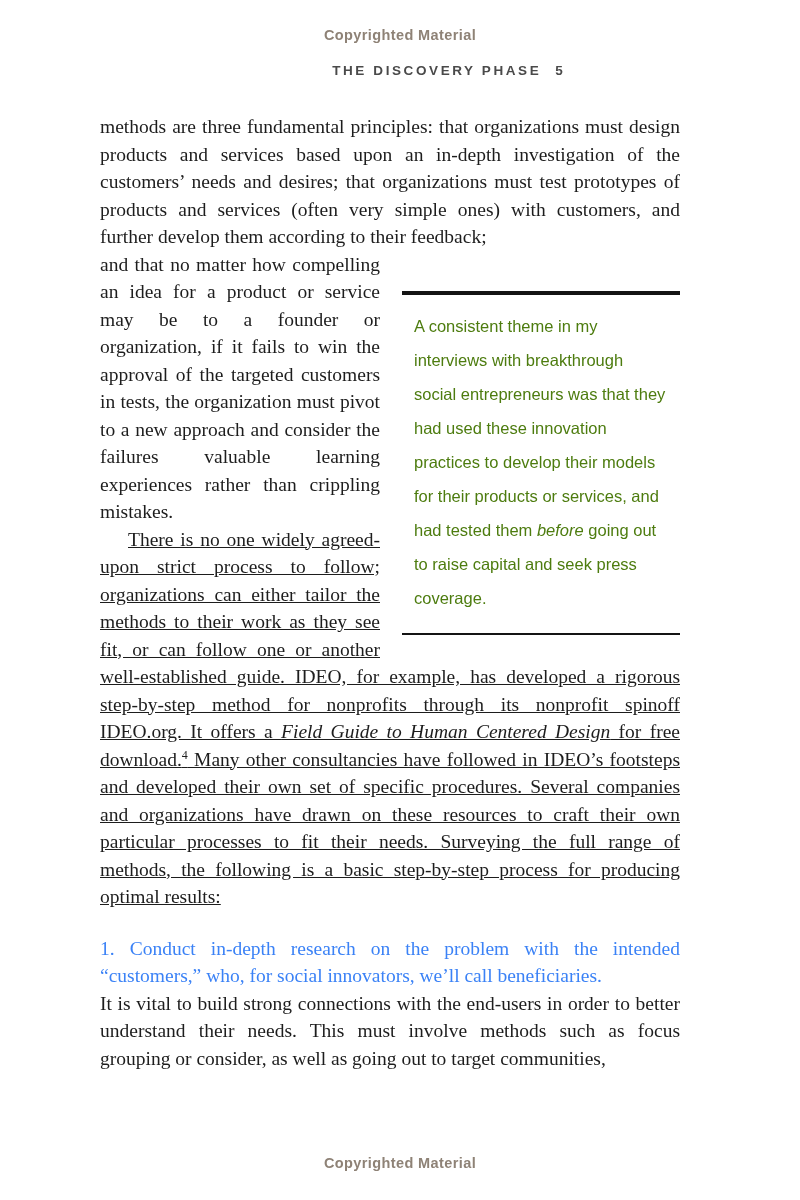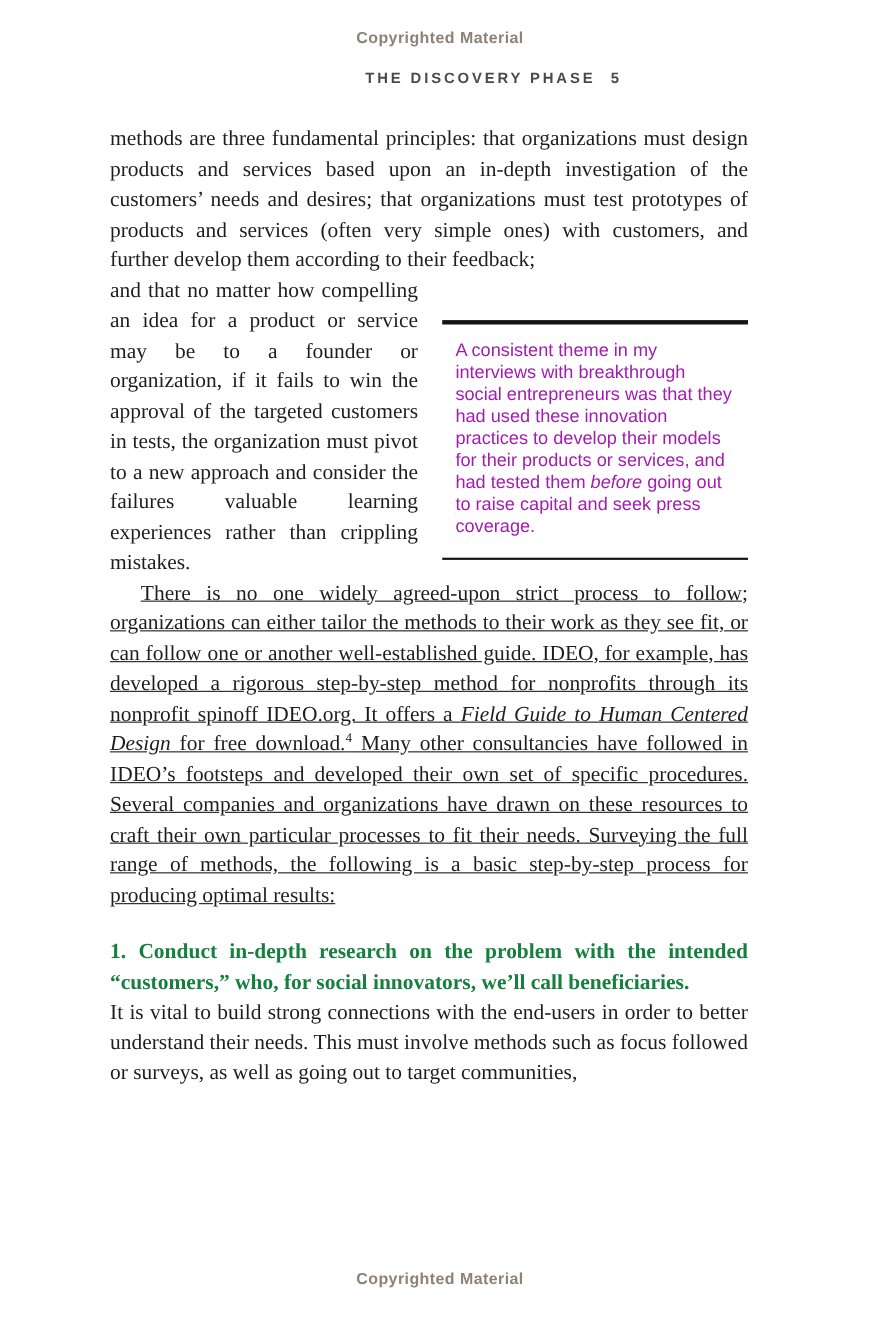--- a/index.html
+++ b/index.html
@@ -59,33 +59,33 @@
     margin-left: 22px;
     margin-bottom: 10px;
   }
   .pq-spacer { height: 40px; }
   .pq-rule-top { border-top: 4px solid #141414; }
   .pq-rule-bottom { border-top: 2px solid #141414; }
   .pq-body {
     padding: 14px 14px 18px 12px;
     font-family: "Liberation Sans", sans-serif;
     font-size: 16.5px;
-    line-height: 20px;
-    color: #a21caf;
+    line-height: 34px;
+    color: #4d7c0f;
     text-align: left;
   }
   .pq-body em { font-style: italic; }
   .step-heading {
     margin: 0;
     padding-top: 24px;
     font-family: "Liberation Sans", sans-serif;
     font-size: 18.5px;
     line-height: 29px;
-    font-weight: 700;
-    color: #15803d;
+    font-weight: 400;
+    color: #3b82f6;
     text-align: left;
   }
   .text-block p em { font-style: italic; }
   .text-block sup {
     font-size: 12px;
     line-height: 0;
     vertical-align: super;
   }
 </style>
 </head>
@@ -113,19 +113,19 @@
     </aside>
 
     <p>and that no matter how compelling an idea for a product or service may be to a founder or organization, if it fails to win the approval of the targeted customers in tests, the organization must pivot to a new approach and consider the failures valuable learning experiences rather than crippling mistakes.</p>
 
     <p class="indented">
       <span>There is no one widely agreed-upon strict process to follow; organizations can either tailor the methods to their work as they see fit, or can follow one or another well-established guide. IDEO, for example, has developed a rigorous step-by-step method for nonprofits through its nonprofit spinoff IDEO.org. It offers a </span><em>Field Guide to Human Centered Design</em><span> for free download.</span><sup>4</sup><span> Many other consultancies have followed in IDEO’s footsteps and developed their own set of specific procedures. Several companies and organizations have drawn on these resources to craft their own particular processes to fit their needs. Surveying the full range of methods, the following is a basic step-by-step process for producing optimal results:</span>
     </p>
 
     <p class="step-heading">1. Conduct in-depth research on the problem with the intended “customers,” who, for social innovators, we’ll call beneficiaries.</p>
 
-    <p>It is vital to build strong connections with the end-users in order to better understand their needs. This must involve methods such as focus followed or surveys, as well as going out to target communities,</p>
+    <p>It is vital to build strong connections with the end-users in order to better understand their needs. This must involve methods such as focus grouping or consider, as well as going out to target communities,</p>
 
   </div>
 
   <div class="copyright bottom">Copyrighted Material</div>
 
 </div>
 
 </body></html>

